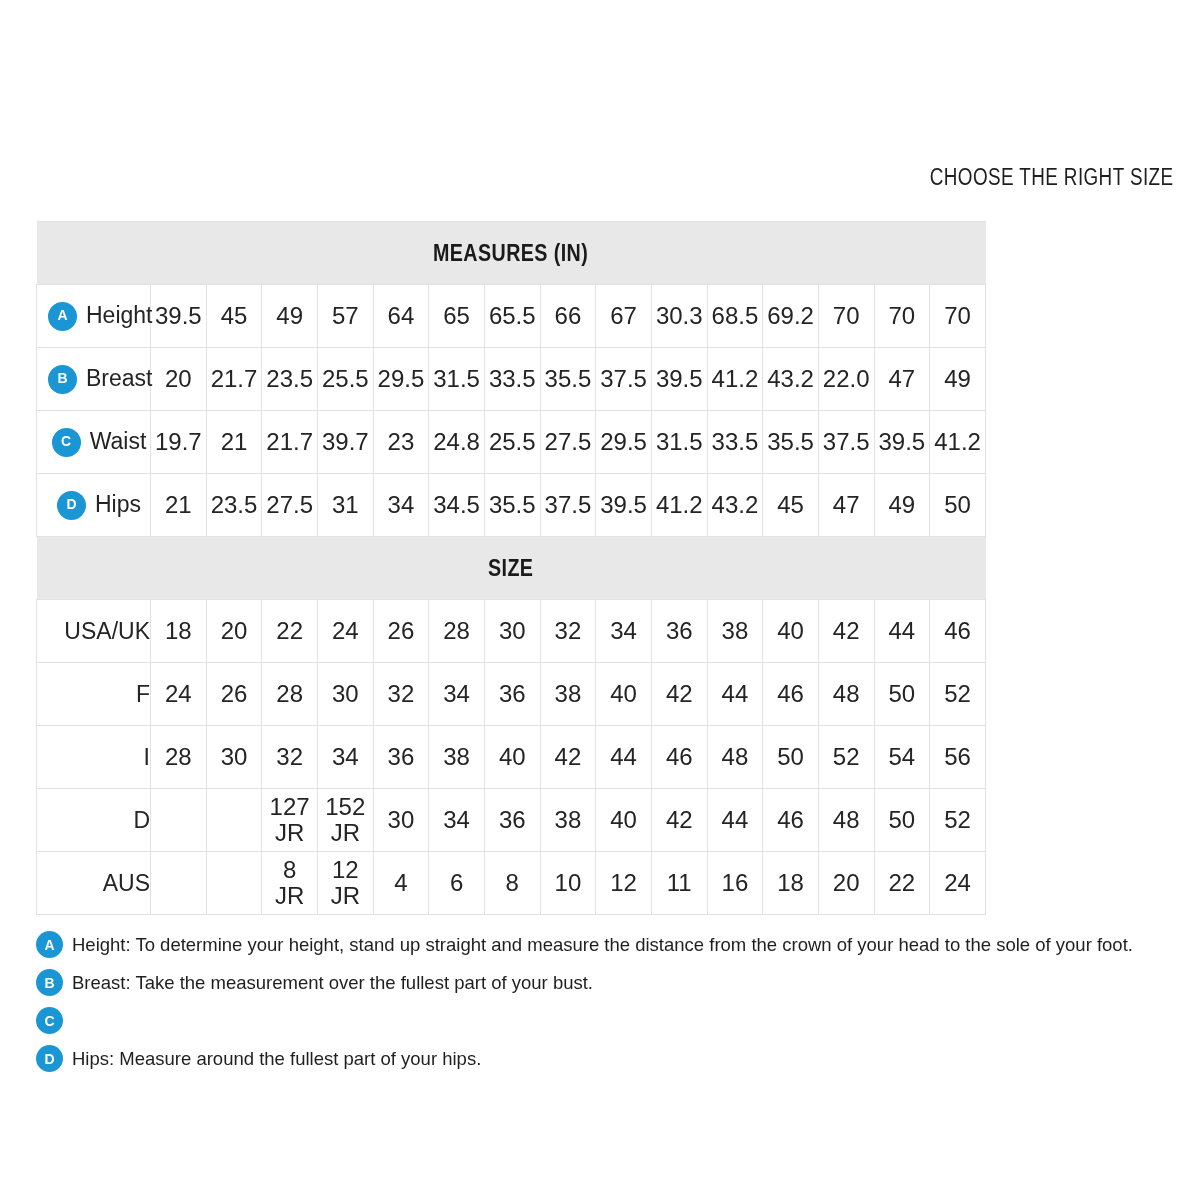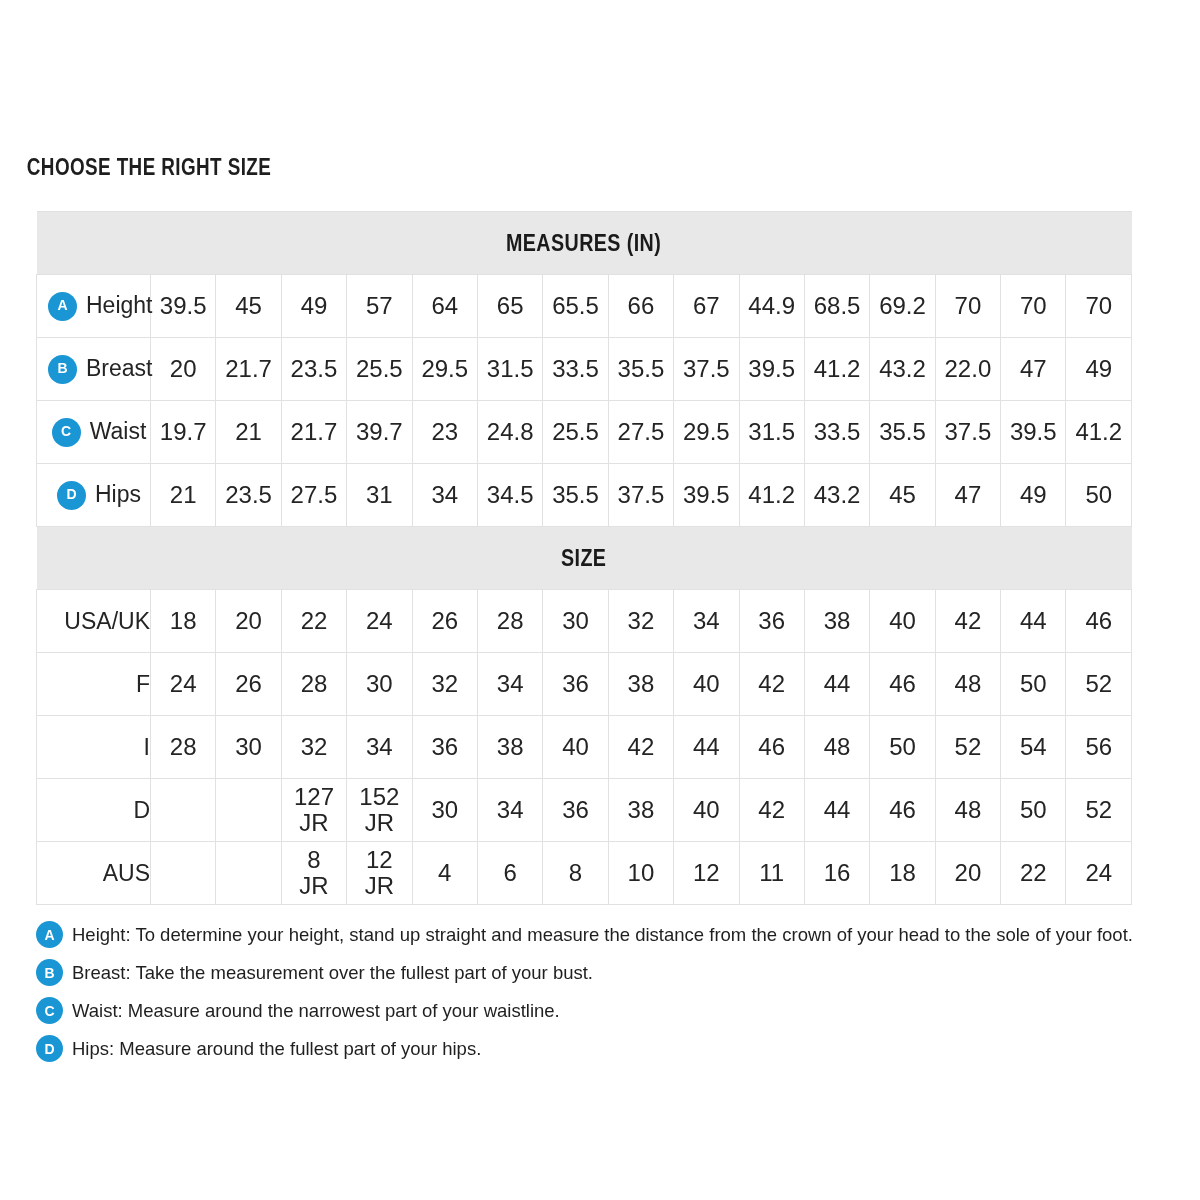--- a/index.html
+++ b/index.html
@@ -5,29 +5,29 @@
   html,body{margin:0;padding:0;background:#ffffff;}
   body{
     width:1200px;height:1200px;
     font-family:"Liberation Sans", sans-serif;
     color:#1e1e1e;
     position:relative;
     overflow:hidden;
   }
   .page{width:1200px;padding-top:146px;box-sizing:border-box;}
   .page-title{
-    text-align:left;
+    text-align:right;
     font-size:23px;
-    font-weight:bold;
+    font-weight:normal;
     letter-spacing:.5px;
-    margin:8px 0 30px 0;
+    margin:18px 0 30px 0;
   }
   .condensed{display:inline-block;transform:scaleX(.82);transform-origin:center;white-space:nowrap;}
   table.size-chart{
-    width:1096px;
+    width:950px;
     margin:0 36px;
     border-collapse:collapse;
     table-layout:fixed;
   }
   col.label-col{width:114px;}
   td{
     border:1px solid #e1e1e1;
     text-align:center;
     font-size:24px;
     height:62px;
@@ -116,21 +116,21 @@
           <td class="label-cell"><span class="badge">A</span><span>Height</span></td>
           <td>39.5</td>
           <td>45</td>
           <td>49</td>
           <td>57</td>
           <td>64</td>
           <td>65</td>
           <td>65.5</td>
           <td>66</td>
           <td>67</td>
-          <td>44.9</td>
+          <td>30.3</td>
           <td>68.5</td>
           <td>69.2</td>
           <td>70</td>
           <td>70</td>
           <td>70</td>
         </tr>
         <tr>
           <td class="label-cell"><span class="badge">B</span><span>Breast</span></td>
           <td>20</td>
           <td>21.7</td>
@@ -288,21 +288,20 @@
     <div class="footnote">
       <span class="badge">A</span>
       <span>Height: To determine your height, stand up straight and measure the distance from the crown of your head to the sole of your foot.</span>
     </div>
     <div class="footnote">
       <span class="badge">B</span>
       <span>Breast: Take the measurement over the fullest part of your bust.</span>
     </div>
     <div class="footnote">
       <span class="badge">C</span>
-      <span>Waist: Measure around the narrowest part of your waistline.</span>
     </div>
     <div class="footnote">
       <span class="badge">D</span>
       <span>Hips: Measure around the fullest part of your hips.</span>
     </div>
   </div>
 
 </div>
 
 </body></html>

